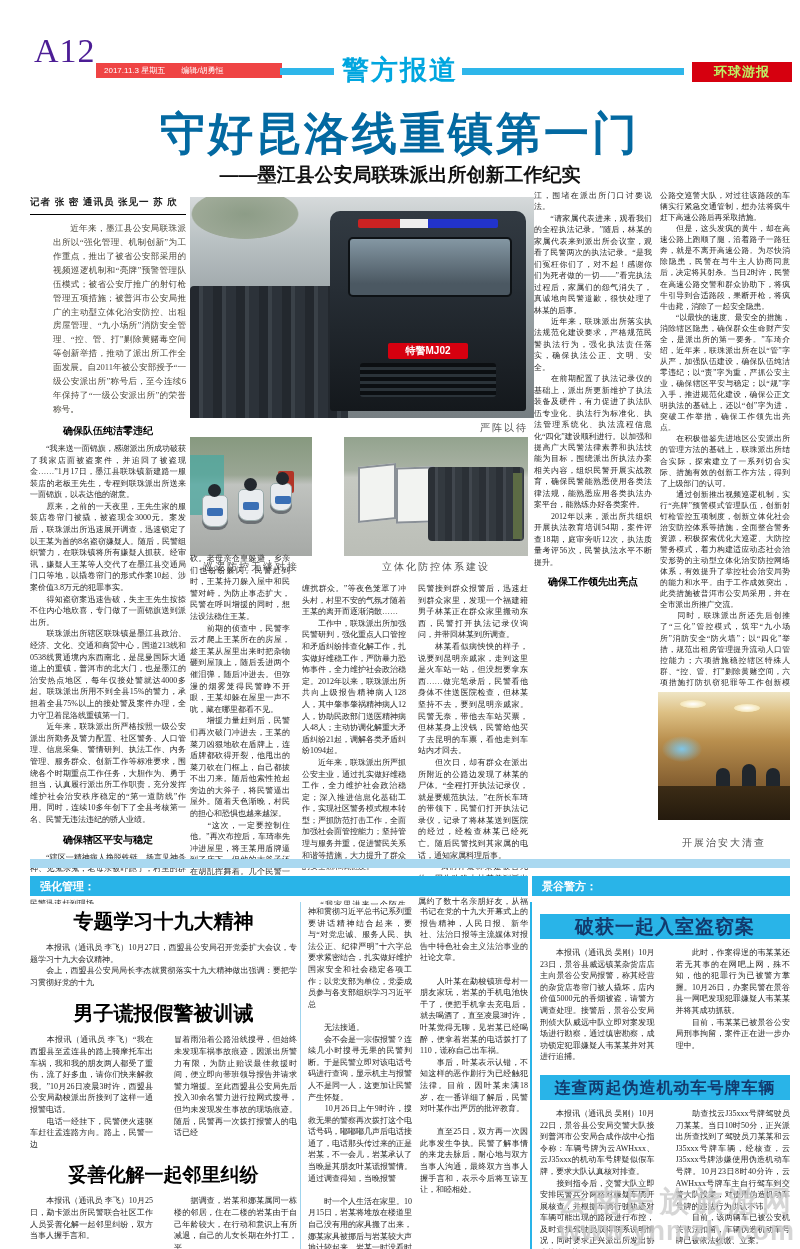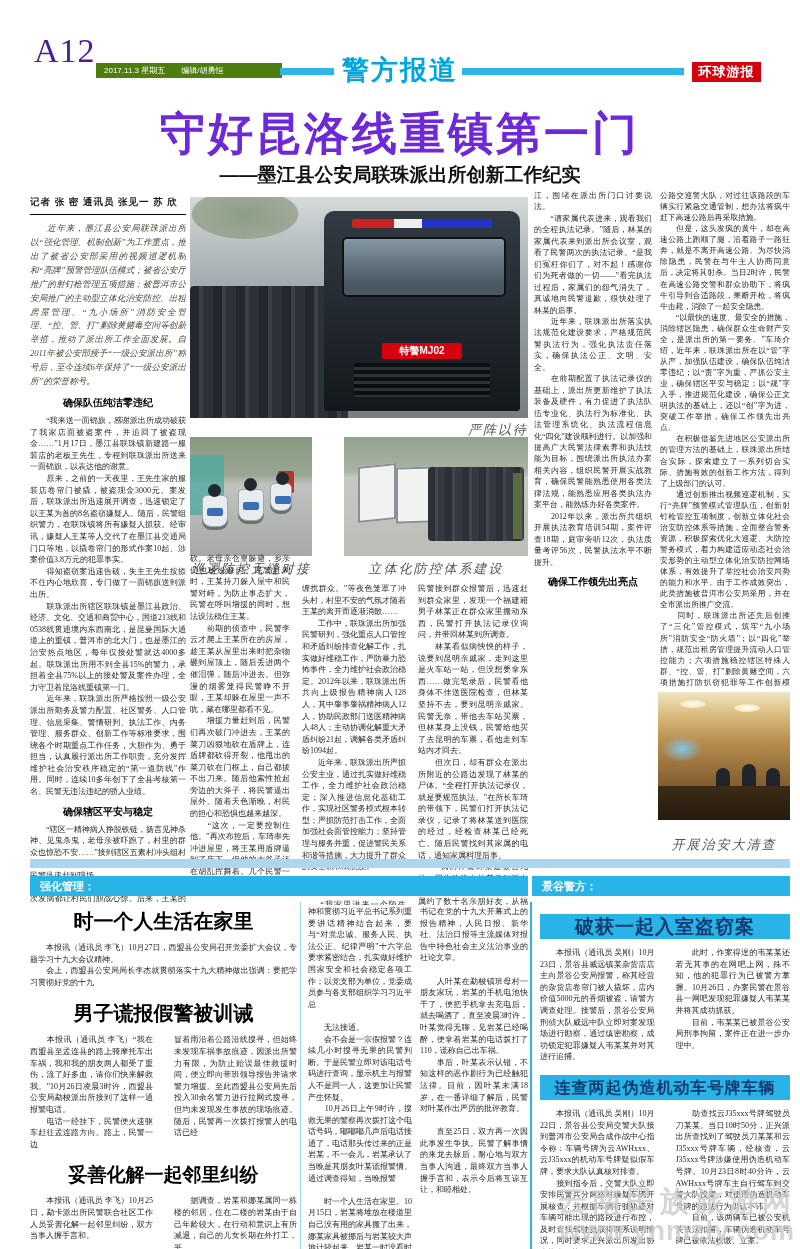--- a/index.html
+++ b/index.html
@@ -1,44 +1,44 @@
 <!DOCTYPE html>
 <html><head>
 <meta charset="utf-8">
 <style>
   html,body{margin:0;padding:0;background:#f4f4f4;}
   .page{position:relative;width:800px;height:1249px;background:#fff;margin:0 auto;overflow:hidden;
         font-family:"Liberation Serif",serif;color:#222;}
   
   .page-no{position:absolute;left:34px;top:32px;font-family:"Liberation Serif",serif;font-size:34px;letter-spacing:1px;color:#4c1d95;}
-  .date-strip{position:absolute;left:96px;top:63px;width:178px;height:15px;background:#4d7c0f;color:#fff;
+  .date-strip{position:absolute;left:96px;top:63px;width:178px;height:15px;background:#ef4444;color:#fff;
               font-family:"Liberation Sans",sans-serif;font-size:8px;line-height:15px;padding-left:8px;white-space:nowrap;overflow:hidden;}
   .hbar{position:absolute;height:7px;background:#2eb6ea;top:68px;}
   .hbar.l{left:280px;width:54px;}
   .hbar.r{left:462px;width:222px;}
   .section-title{position:absolute;left:340px;top:52px;width:120px;text-align:center;
                  font-family:"Liberation Sans",sans-serif;font-weight:900;font-size:27px;color:#00a6df;letter-spacing:2px;}
-  .masthead{position:absolute;left:692px;top:62px;width:69px;height:20px;background:#d6000f;color:#ffffff;
+  .masthead{position:absolute;left:692px;top:62px;width:100px;height:20px;background:#d6000f;color:#bef264;
             font-family:"Liberation Sans",sans-serif;font-weight:700;font-size:13px;line-height:20px;text-align:center;letter-spacing:1px;}
   
   .headline{position:absolute;left:0;top:104px;width:800px;text-align:center;
-            font-family:"Liberation Sans",sans-serif;font-weight:900;font-size:45px;letter-spacing:3px;color:#6d28d9;}
+            font-family:"Liberation Sans",sans-serif;font-weight:900;font-size:45px;letter-spacing:3px;color:#0369a1;}
   .subhead{position:absolute;left:0;top:162px;width:800px;text-align:center;
            font-family:"Liberation Sans",sans-serif;font-weight:700;font-size:19px;color:#111;}
   
   .col{position:absolute;overflow:hidden;}
   .txt{font-size:8px;line-height:1.45;text-align:justify;white-space:pre-line;color:#262626;}
   .byline{font-family:"Liberation Sans",sans-serif;font-weight:700;font-size:9.5px;letter-spacing:1px;
           border-bottom:1px solid #000;padding-bottom:5px;margin-bottom:7px;white-space:nowrap;}
-  .intro{font-style:italic;font-size:8.6px;line-height:1.62;color:#4a463c;text-align:justify;text-indent:2em;margin-bottom:6px;}
+  .intro{font-size:8.6px;line-height:1.62;color:#4a463c;text-align:justify;text-indent:2em;margin-bottom:6px;margin-left:23px;}
   .crosshead{font-family:"Liberation Sans",sans-serif;font-weight:700;font-size:10px;text-align:center;margin:7px 0 5px;color:#000;}
   
   .photo{position:absolute;overflow:hidden;}
-  .caption{position:absolute;font-size:13px;font-style:italic;color:#555;letter-spacing:2px;}
-  #ph-main{background:linear-gradient(180deg,#d6dadb 0%,#b9c1c3 20%,#9aa3a6 48%,#767e82 100%);}
+  .caption{position:absolute;font-size:10px;color:#555;letter-spacing:2px;}
+  #ph-main{background:linear-gradient(180deg,#d6dadb 0%,#b9c1c3 20%,#9aa3a6 48%,#767e82 100%);padding-left:6px;}
   .foliage{position:absolute;left:-20px;top:-18px;width:150px;height:70px;border-radius:50%;
            background:radial-gradient(closest-side,#7d8f74,#93a089 70%,transparent 72%);opacity:.8;}
   .officers{position:absolute;left:0;bottom:0;width:158px;height:132px;
             background:repeating-linear-gradient(90deg,#23282e 0 9px,#3a4148 9px 13px,#2c3239 13px 23px);
             border-radius:4px 4px 0 0;}
   .van{position:absolute;right:8px;top:14px;width:196px;height:200px;border-radius:10px 10px 3px 3px;
        background:linear-gradient(180deg,#323a42 0%,#262d34 40%,#14181c 100%);}
   .lightbar{position:absolute;left:28px;top:8px;width:140px;height:9px;border-radius:2px;
             background:linear-gradient(90deg,#c22 0 30%,#eee 30% 50%,#23c 50% 100%);}
   .windshield{position:absolute;left:18px;top:26px;width:160px;height:56px;border-radius:5px;
@@ -190,21 +190,21 @@
     <div class="sitfig" style="left:108px;"></div>
     <div class="deskband"></div>
   </div>
   <div class="caption" style="left:658px;top:824px;width:132px;text-align:center;margin-top:12px;">开展治安大清查</div>
 
   <div class="divider"></div>
   <div class="label-bar" style="left:30px;top:876px;width:498px;">强化管理：</div>
   <div class="label-bar" style="left:532px;top:876px;width:258px;">景谷警方：</div>
 
   <div class="col" style="left:30px;top:902px;width:267px;height:347px;">
-    <div class="art-title" style="font-size:20px;margin:6px 0 7px;">时一个人生活在家里</div>
+    <div class="art-title" style="font-size:20px;margin:6px 0 7px;">专题学习十九大精神</div>
     <div class="cols2">
       <div class="txt">　　本报讯（通讯员 李飞）10月27日，西盟县公安局召开党委扩大会议，专题学习十九大会议精神。
 　　会上，西盟县公安局局长李杰就贯彻落实十九大精神做出强调：要把学习贯彻好党的十九</div>
     </div>
     <div class="art-title" style="font-size:20px;margin:12px 0 7px;">男子谎报假警被训诫</div>
     <div class="cols2">
       <div class="txt">　　本报讯（通讯员 李飞）“我在西盟县至孟连县的路上骑摩托车出车祸，我和我的朋友两人都受了重伤，流了好多血，请你们快来解救我。”10月26日凌晨3时许，西盟县公安局勐梭派出所接到了这样一通报警电话。
 　　电话一经挂下，民警便火速驱车赶往孟连路方向。路上，民警一边</div>
       <div class="txt">冒着雨沿着公路沿线搜寻，但始终未发现车祸事故痕迹，因派出所警力有限，为防止贻误最佳救援时间，便立即向带班领导报告并请求警力增援。至此西盟县公安局先后投入30余名警力进行拉网式搜寻，但均未发现发生事故的现场痕迹。随后，民警再一次拨打报警人的电话已经</div>
     </div>

